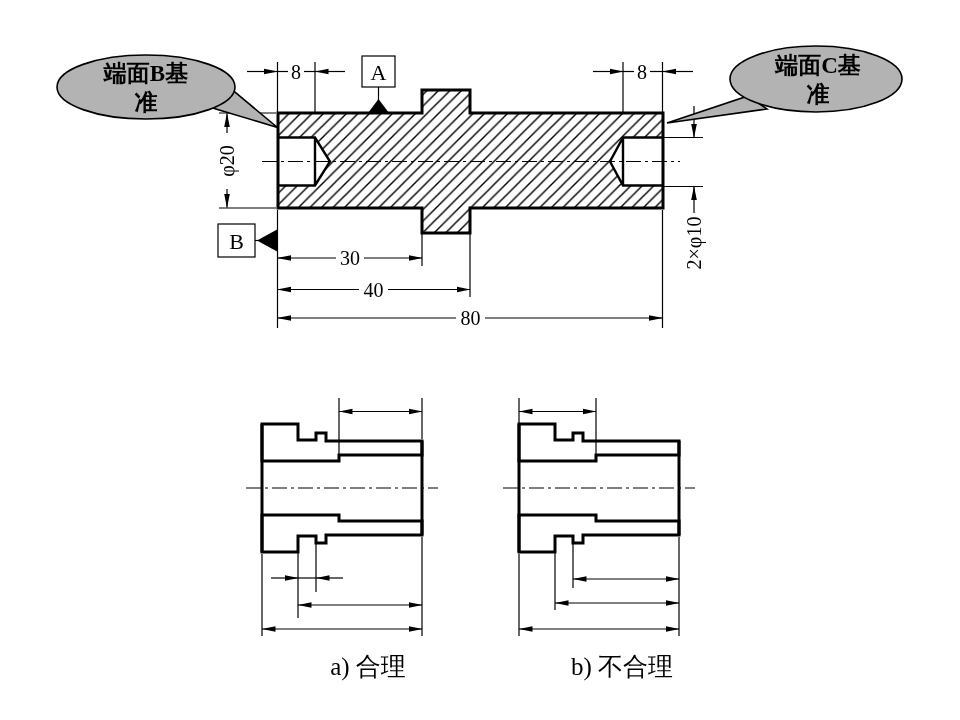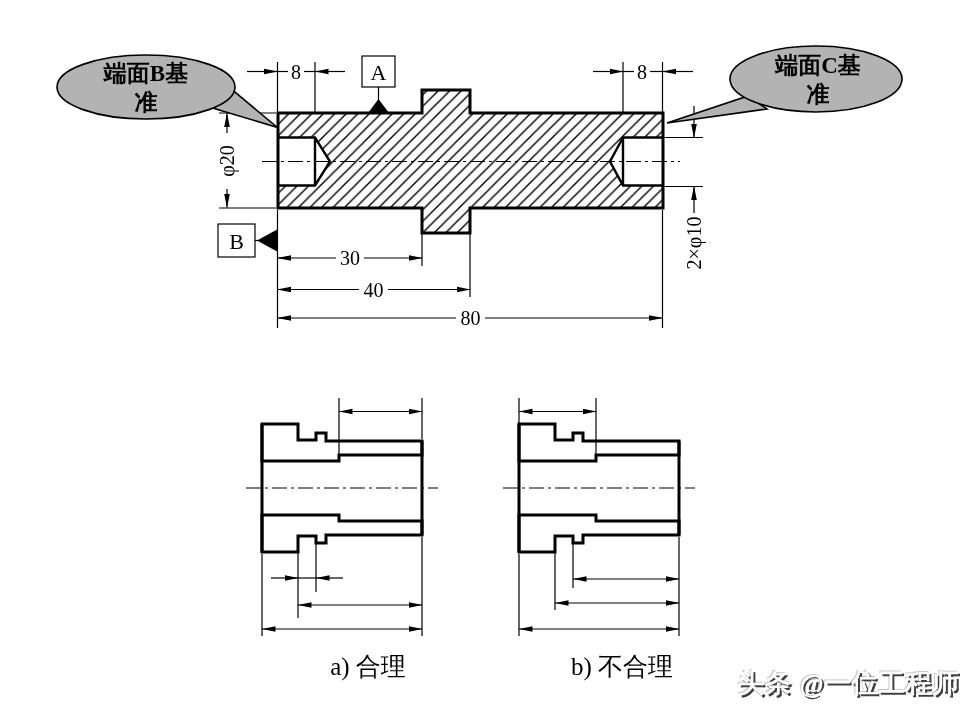--- a/index.html
+++ b/index.html
@@ -175,14 +175,13 @@
 
     <line class="thin" x1="573" y1="579" x2="679" y2="579" marker-start="url(#arr)" marker-end="url(#arr)"></line>
     <line class="thin" x1="555" y1="603" x2="679" y2="603" marker-start="url(#arr)" marker-end="url(#arr)"></line>
     <line class="thin" x1="519" y1="629" x2="679" y2="629" marker-start="url(#arr)" marker-end="url(#arr)"></line>
     <line class="thin" x1="519" y1="554" x2="519" y2="636"></line>
     <line class="thin" x1="679" y1="537" x2="679" y2="636"></line>
     <text class="figlabel" x="622" y="675" text-anchor="middle">b) 不合理</text>
   </g>
 </svg>
 
-<div id="watermark">头条 @一位工程师</div>
 </div>
 
 </body></html>

